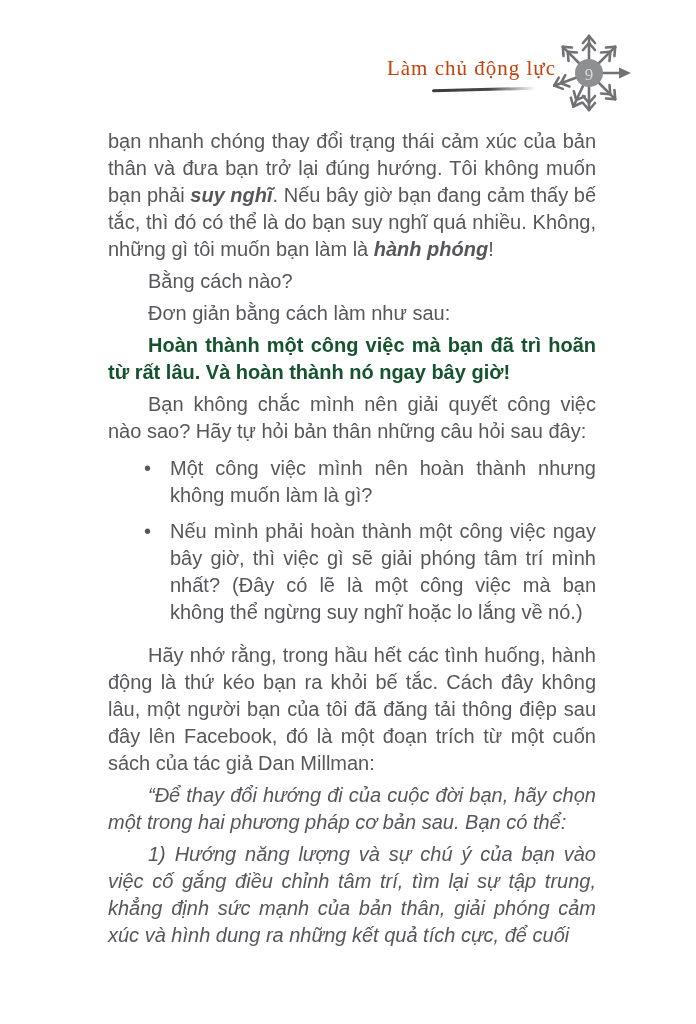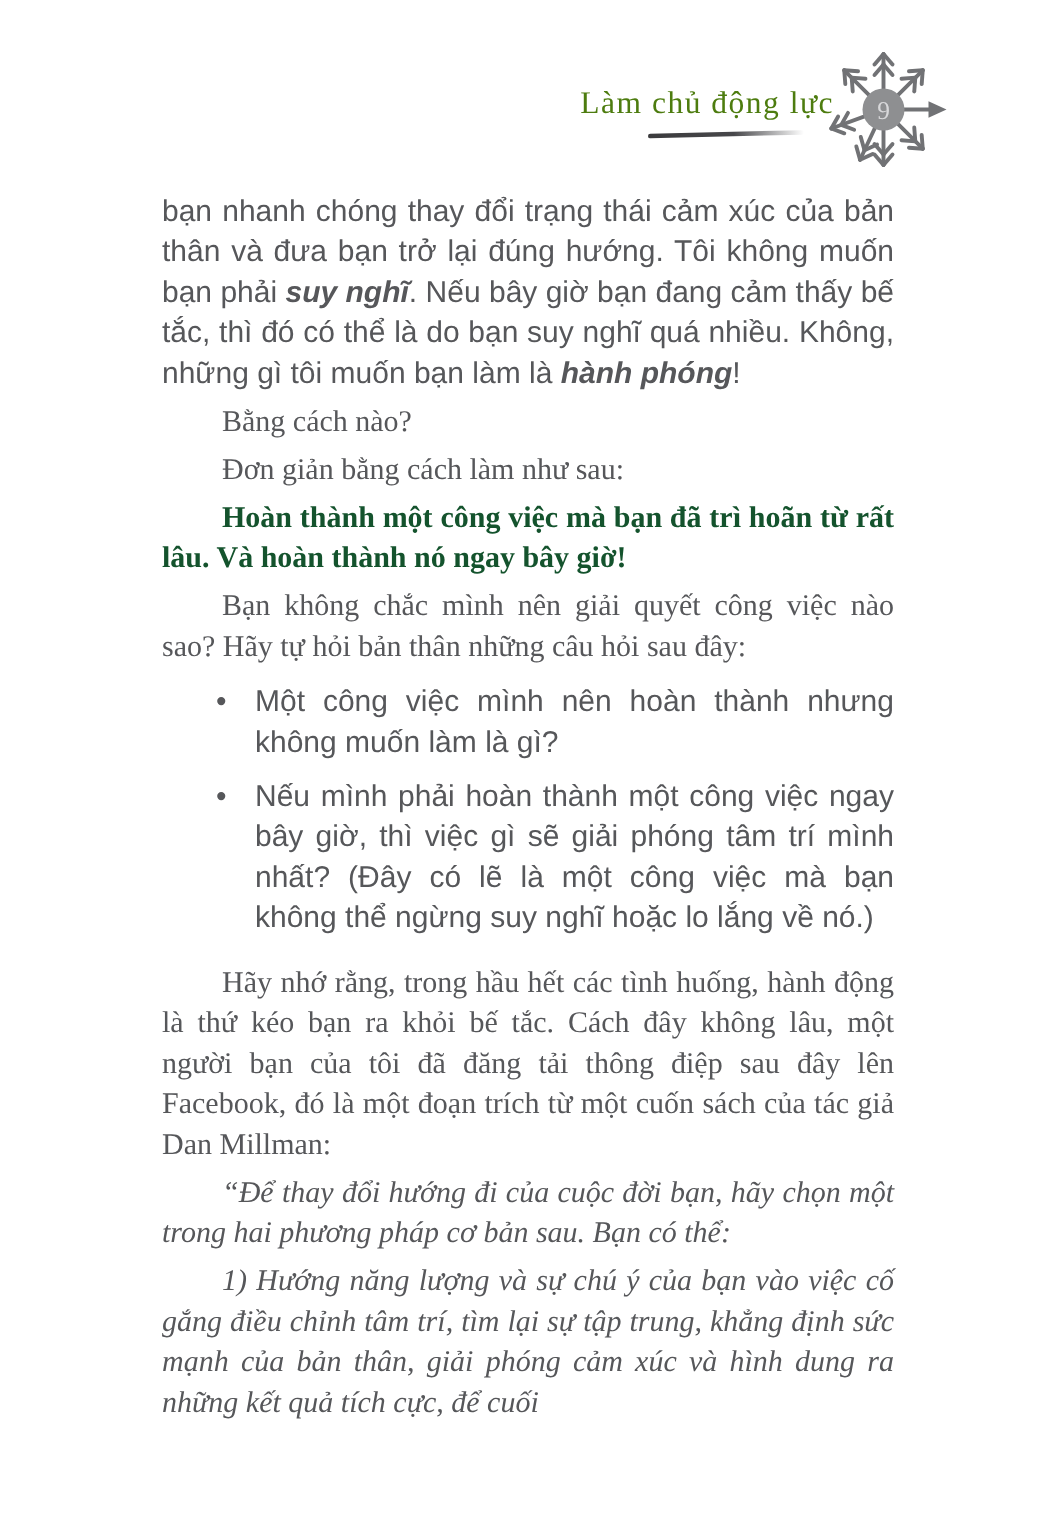--- a/index.html
+++ b/index.html
@@ -13,21 +13,21 @@
   }
 
   
   .running-header-title {
     position: absolute;
     top: 56px;
     right: 140px;
     font-family: "Liberation Serif", serif;
     font-size: 21px;
     letter-spacing: 1px;
-    color: #4d7c0f;
+    color: #c2410c;
     white-space: nowrap;
   }
   .title-flourish {
     position: absolute;
     top: 88px;
     left: 432px;
     width: 104px;
     height: 3px;
     border-radius: 2px;
     transform: rotate(-1.4deg);
@@ -44,21 +44,21 @@
     position: absolute;
     top: 128px;
     left: 108px;
     width: 488px;
     font-size: 20px;
     line-height: 27px;
     color: #56575a;
     text-align: justify;
   }
   .page-body p { margin: 0 0 5px 0; }
-  .page-body p.indent { text-indent: 40px; font-family: Liberation Serif, serif; }
+  .page-body p.indent { text-indent: 40px; }
   .page-body p.bold { font-weight: bold; color: #14532d; }
   .page-body p.italic { font-style: italic; }
   .page-body p.space-before { margin-top: 16px; }
   .page-body .it { font-style: italic; font-weight: bold; }
 
   .page-body ul {
     list-style: none;
     margin: 10px 0 14px 34px;
     padding: 0;
   }

